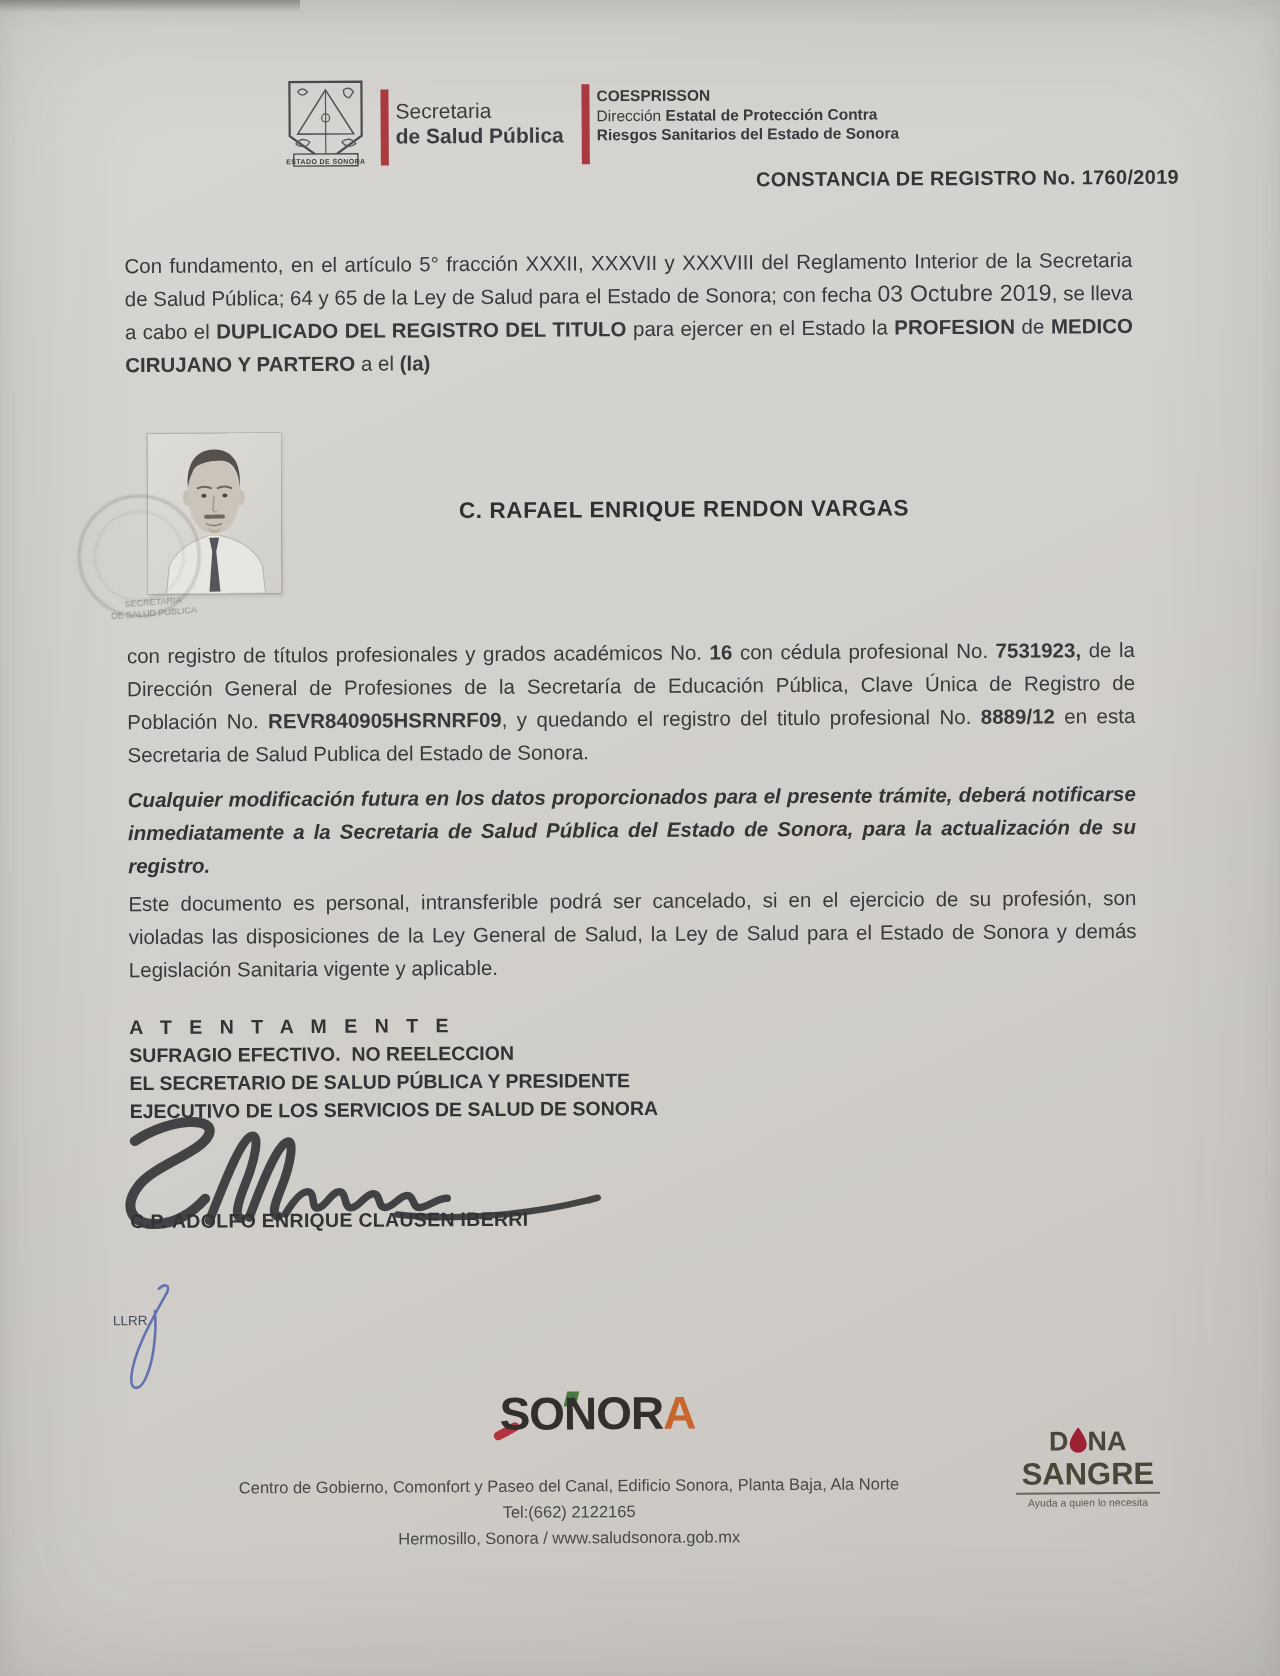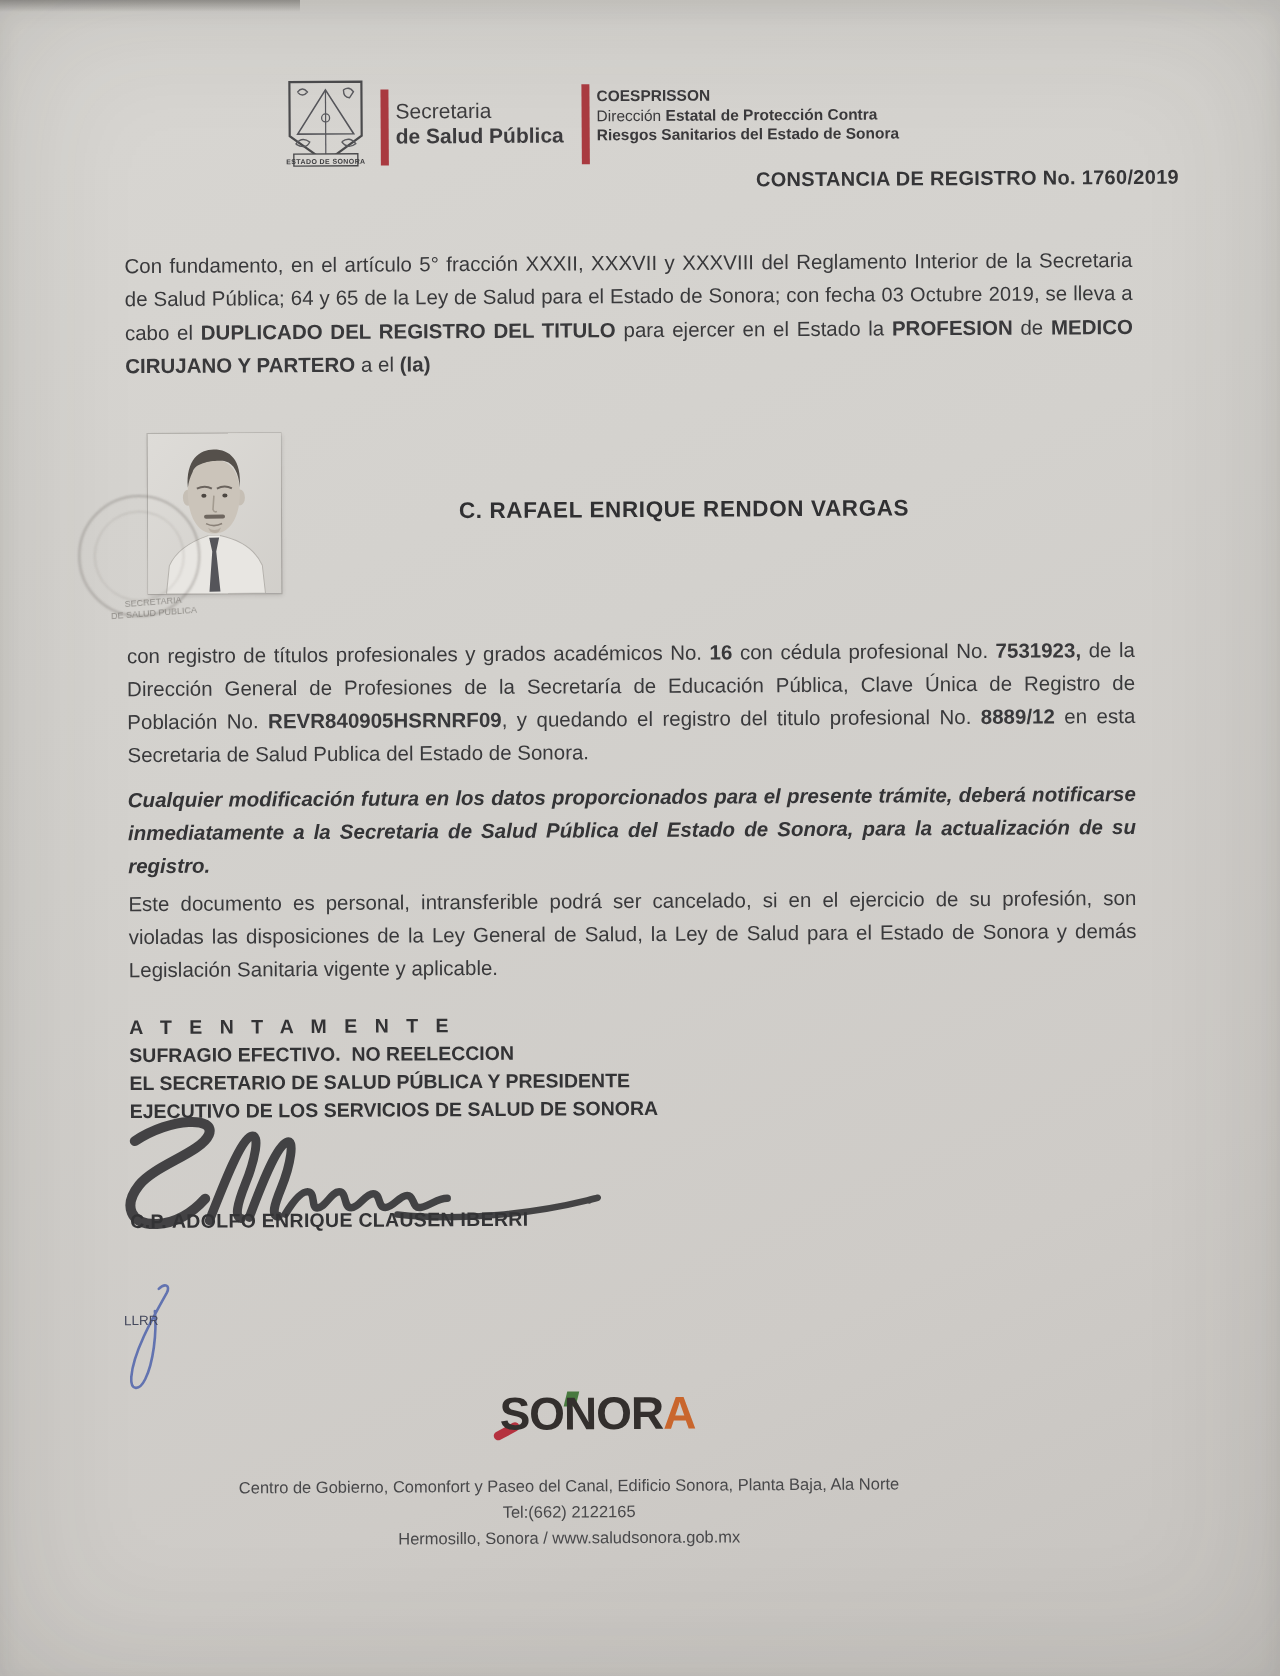--- a/index.html
+++ b/index.html
@@ -31,21 +31,21 @@
   .registry-no{position:absolute;right:97px;top:169px;font-size:20px;letter-spacing:.3px;color:#353537;}
 
   
   .body-text{position:absolute;left:128px;width:1008px;margin:0;
     font-size:20.5px;line-height:33px;text-align:justify;color:#39393b;}
   .intro{top:246px;}
   .registration{top:636px;}
   .notice{top:780px;font-weight:700;font-style:italic;color:#343436;}
   .terms{top:884px;}
   .seg-b{font-weight:700;}
-  .seg-f{font-size:20px;letter-spacing:.2px;}
+  .seg-f{font-size:23px;letter-spacing:.2px;}
 
   
   .photo-wrap{position:absolute;left:150px;top:431px;width:133px;height:160px;
     box-shadow:0 0 0 1px rgba(120,117,112,.35), 1px 2px 4px rgba(60,58,55,.18);}
   .stamp-circle{position:absolute;left:80px;top:492px;width:118px;height:118px;border-radius:50%;
     border:2.5px solid rgba(105,100,94,.38);filter:blur(1px);}
   .stamp-circle:after{content:"";position:absolute;inset:14px;border-radius:50%;
     border:1.5px solid rgba(105,100,94,.3);}
   .stamp-text{position:absolute;left:70px;top:594px;width:170px;text-align:center;
     font-size:9px;line-height:11px;color:rgba(96,93,88,.6);transform:rotate(-4deg);filter:blur(.4px);}
@@ -54,21 +54,21 @@
     font-size:22.5px;letter-spacing:.6px;color:#303032;}
 
   
   .closing{position:absolute;left:128px;top:1010px;font-size:19.5px;line-height:28px;
     font-weight:700;color:#333335;}
   .closing p{margin:0;white-space:pre-wrap;}
   .closing p.spread{letter-spacing:6px;}
   .signature-svg{position:absolute;left:95px;top:1108px;}
   .signer{position:absolute;left:128px;top:1207px;font-size:19.5px;letter-spacing:.3px;color:#333335;}
   .blue-mark-svg{position:absolute;left:92px;top:1278px;}
-  .initials{position:absolute;left:121px;top:1310px;font-size:13.5px;color:#44485c;}
+  .initials{position:absolute;left:110px;top:1310px;font-size:13.5px;color:#44485c;}
 
   
   .sonora-logo{position:absolute;left:594px;top:1390px;transform:translateX(-50%);
     font-size:46px;font-weight:800;letter-spacing:-1px;color:var(--sonora_dark,#332f2d);
     line-height:46px;white-space:nowrap;}
   .sonora-logo span{position:relative;display:inline-block;}
   .sonora-logo .lA{color:var(--sonora_orange,#c9662d);}
   .son-red{position:absolute;left:-7px;top:36px;width:28px;height:9px;border-radius:5px;
     background:var(--sonora_red,#b5323f);transform:rotate(-28deg);}
   .son-green{position:absolute;left:66px;top:1px;width:12px;height:15px;
@@ -191,15 +191,25 @@
       <div class="son-green"></div>
       <span>S</span><span>O</span><span>N</span><span>O</span><span>R</span><span class="lA">A</span>
     </div>
 
     <div class="footer-text">
       <div>Centro de Gobierno, Comonfort y Paseo del Canal, Edificio Sonora, Planta Baja, Ala Norte</div>
       <div>Tel:(662) 2122165</div>
       <div>Hermosillo, Sonora / www.saludsonora.gob.mx</div>
     </div>
 
+    <div class="dona">
+      <div class="dona-top">
+        <span>D</span><span class="drop"><svg width="19" height="26" viewBox="0 0 19 26">
+              <path d="M9.5 0 C9.5 0 1 11 1 17 a8.5 8.5 0 0 0 17 0 C18 11 9.5 0 9.5 0 Z" fill="#9c2133"></path>
+            </svg></span><span>NA</span>
+      </div>
+      <div class="dona-bottom">SANGRE</div>
+      <div class="dona-rule"></div>
+      <div class="dona-tag">Ayuda a quien lo necesita</div>
+    </div>
 
   </div>
 </div>
 
 </body></html>

